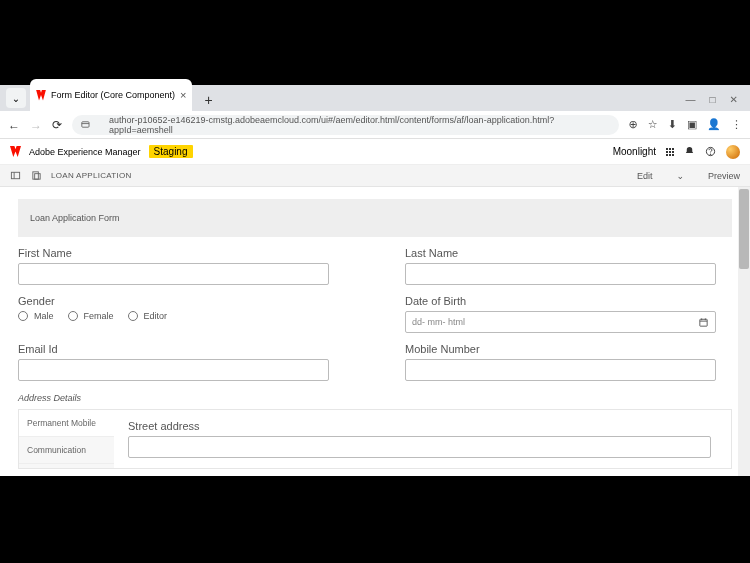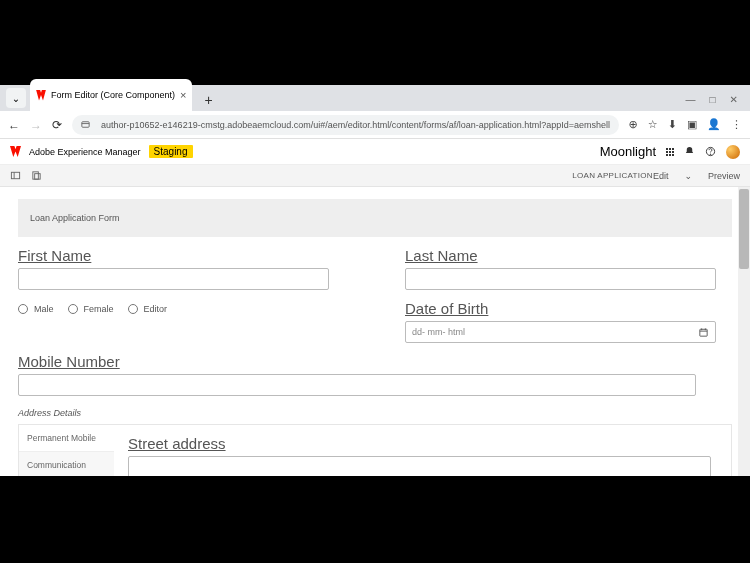--- a/index.html
+++ b/index.html
@@ -7,41 +7,41 @@
 .browser { position: absolute; top: 85px; left: 0; width: 750px; height: 391px; background: #fff; }
 .tabbar { height: 26px; background: #dfe1e5; display: flex; align-items: flex-end; padding-left: 4px; }
 .tabprefix { width: 20px; height: 20px; border-radius: 4px; background: #f1f3f4; margin: 0 4px 3px 2px; display:flex; align-items:center; justify-content:center; font-size:10px;}
 .tab { background: #fff; height: 24px; border-radius: 6px 6px 0 0; display: flex; align-items: center; padding: 16px 6px; font-size: 9px; gap: 5px; min-width: 130px; }
 .tab .favicon { width: 10px; height: 10px; display:flex; align-items:center; justify-content:center;}
 .tab .close { font-size: 11px; color: #555; margin-left: auto; }
 .newtab { width: 20px; text-align:center; font-size: 14px; color: #333; margin-left:6px; margin-bottom:3px;}
 .wincontrols { margin-left: auto; display: flex; gap: 14px; padding-right: 12px; font-size: 10px; color:#666; margin-bottom:6px;}
 .addrbar { height: 28px; background: #fff; border-bottom: 1px solid #e0e0e0; display: flex; align-items: center; padding: 0 8px; gap: 10px; font-size: 11px; color: #333; }
 .navbtn { font-size: 12px; color: #333; }
-.urlbox { flex: 1; display: flex; align-items: center; gap: 10px; background: #f1f3f4; height: 20px; border-radius: 10px; padding: 0 8px; font-size: 9px; color: #555; }
+.urlbox { flex: 1; display: flex; align-items: center; gap: 18px; background: #f1f3f4; height: 20px; border-radius: 10px; padding: 0 8px; font-size: 9px; color: #555; }
 .addricons { display: flex; gap: 10px; font-size: 11px; color: #444; align-items:center;}
 .aemhdr { height: 26px; display: flex; align-items: center; padding: 0 10px; gap: 8px; font-size: 9px; border-bottom: 1px solid #eee; }
 .aemlogo { width: 11px; height: 11px; background: #fa0f00; clip-path: polygon(0 0, 40% 0, 50% 30%, 60% 0, 100% 0, 70% 100%, 50% 50%, 30% 100%); }
 .badge { background: #ffd400; padding: 1px 5px; font-size: 10px; border-radius: 1px; }
-.aemright { margin-left: auto; display: flex; align-items: center; gap: 10px; font-size: 13px; }
+.aemright { margin-left: auto; display: flex; align-items: center; gap: 10px; font-size: 10px; }
 .grid9 { display: grid; grid-template-columns: repeat(3,2px); grid-template-rows: repeat(3,2px); gap: 1px; }
 .grid9 span { background: #333; }
 .avatar { width: 14px; height: 14px; border-radius: 50%; background: radial-gradient(circle at 30% 30%, #fc6, #c60); }
 .editbar { height: 22px; background: #f4f4f4; display: flex; align-items: center; padding: 0 10px; font-size: 9px; color: #555; border-bottom: 1px solid #e4e4e4; }
 .editleft { display: flex; gap: 10px; }
-.editcenter { flex: 1; text-align: right; letter-spacing: 0.3px; font-size: 8px; margin-left: 9px;}
-.editright { display: flex; gap: 16px; align-items: center; }
+.editcenter { flex: 1; text-align: left; letter-spacing: 0.3px; font-size: 8px; margin-left: 9px;}
+.editright { display: flex; gap: 24px; align-items: center; }
 .content { position: relative; height: calc(100% - 26px - 28px - 26px - 22px); overflow: hidden; background: #fff; }
 .scroll { position: absolute; right: 0; top: 0; width: 12px; height: 100%; background: #f0f0f0; }
 .thumb { position: absolute; right: 1px; top: 2px; width: 10px; height: 80px; background: #b8b8b8; border-radius: 2px; }
 .formwrap { padding: 12px 18px 0 18px; height: 100%; }
 .formhdr { background: #eeeeee; padding: 14px 12px; font-size: 9px; color: #555; }
 .row { display: flex; gap: 60px; margin-top: 10px; }
 .col { flex: 1; }
-.lbl { font-size: 15px; color: #555; margin-bottom: 4px; display:block;text-decoration:underline;}
+.lbl { font-size: 11px; color: #555; margin-bottom: 4px; display:block;}
 .tin { width: 95%; height: 22px; border: 1px solid #bbb; border-radius: 2px; padding: 0 6px; font-size: 9px; color:#888;}
 .dateinp { display:flex; align-items:center; justify-content:space-between;}
 .radiorow { display: flex; gap: 14px; font-size: 9px; color: #555; margin-top:4px;}
 .radiorow label { display: flex; align-items: center; gap: 6px; }
 .radiorow input { width: 10px; height: 10px; }
 .section { font-size: 9px; color: #555; margin-top: 12px; font-style: italic; }
 .tabsbox { display: flex; margin-top: 6px; border: 1px solid #e6e6e6; }
 .vtabs { width: 95px; background: #f7f7f7; font-size: 8.5px; }
 .vtab { padding: 8px 8px; border-bottom: 1px solid #eee; color: #666; }
 .vtab.active { background: #fff; }
@@ -154,20 +154,21 @@
           <input class="tin" style="">
         </div>
         <div class="col">
           <span class="lbl">Last Name</span>
           <input class="tin" style="">
         </div>
       </div>
 
       <div class="row">
         <div class="col">
+          <span class="lbl">Gender</span>
           <div class="radiorow">
             <label>
                 <input type="radio" name="g" style="">
                 <span>Male</span>
               </label>
             <label>
                 <input type="radio" name="g" style="">
                 <span>Female</span>
               </label>
             <label>
@@ -185,20 +186,24 @@
                 <line x1="4" y1="9" x2="20" y2="9"></line>
                 <line x1="8" y1="3" x2="8" y2="7"></line>
                 <line x1="16" y1="3" x2="16" y2="7"></line>
               </svg>
           </div>
         </div>
       </div>
 
       <div class="row">
         <div class="col">
+          <span class="lbl">Email Id</span>
+          <input class="tin" style="">
+        </div>
+        <div class="col">
           <span class="lbl">Mobile Number</span>
           <input class="tin" style="">
         </div>
       </div>
 
       <div class="section">Address Details</div>
       <div class="tabsbox">
         <div class="vtabs">
           <div class="vtab active">Permanent Mobile</div>
           <div class="vtab">Communication</div>

